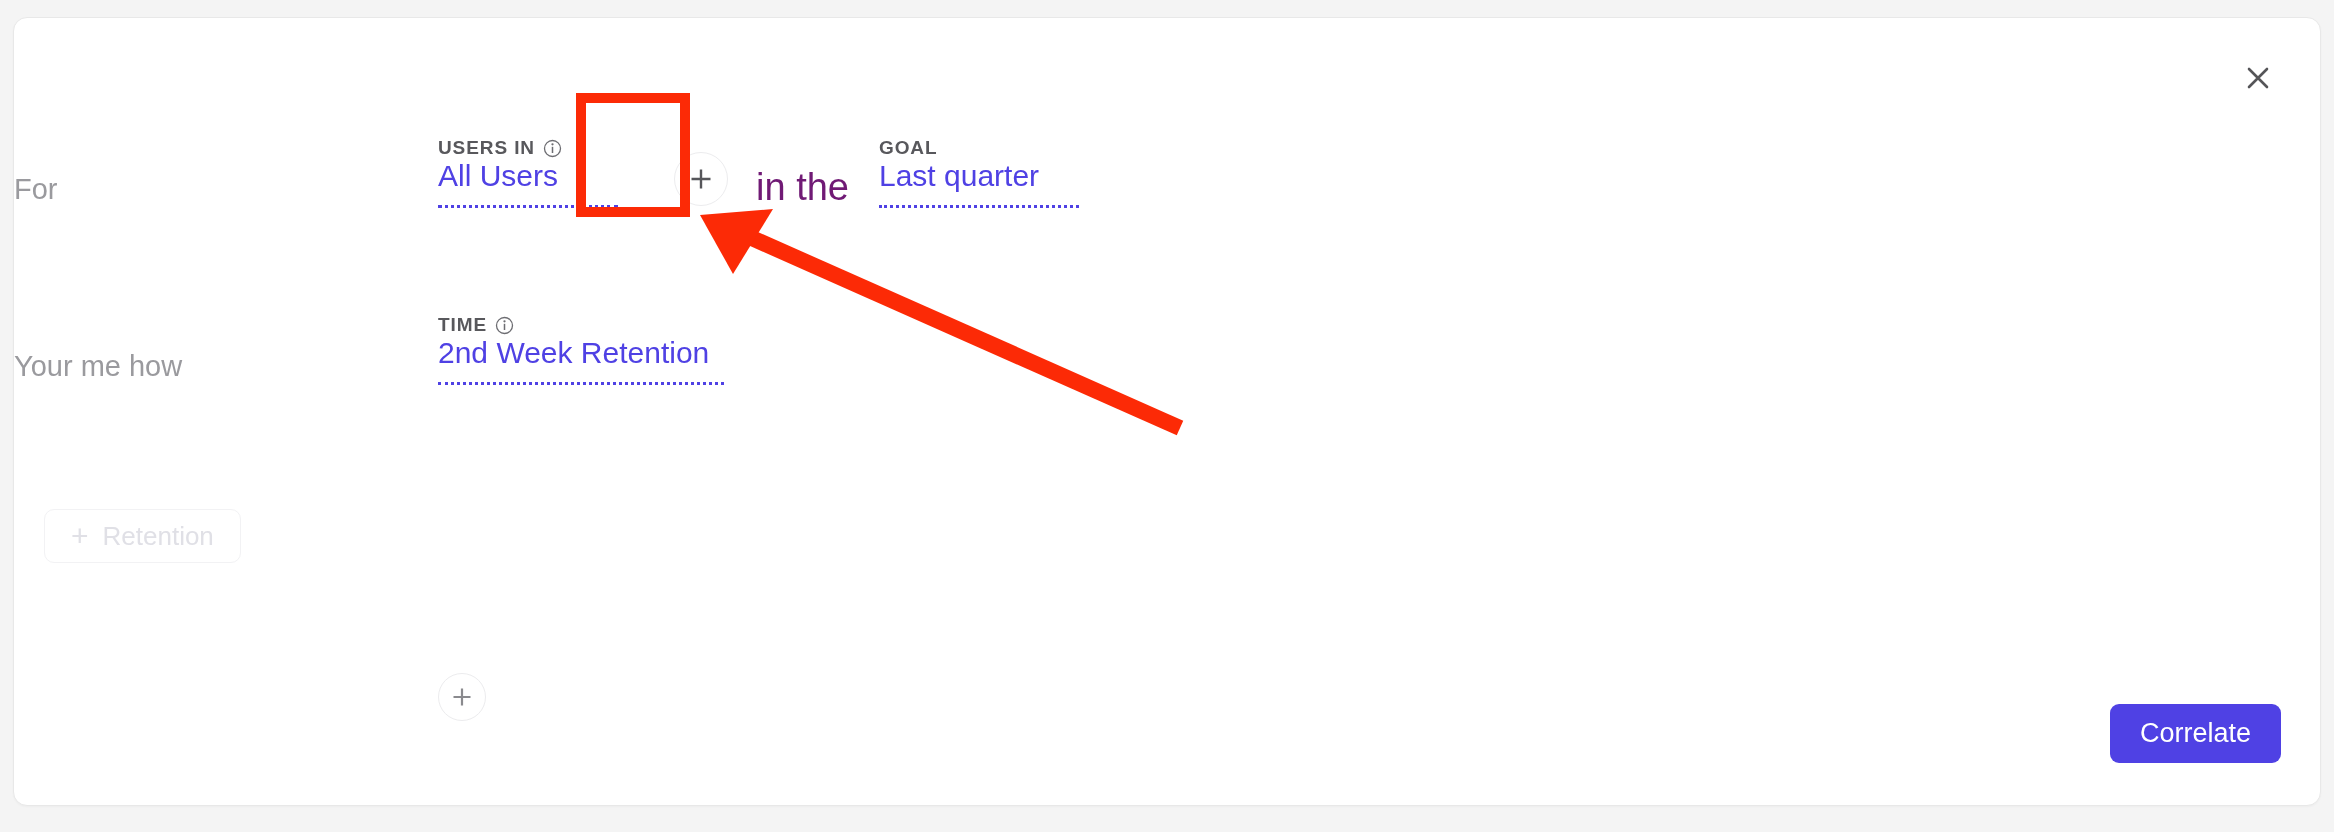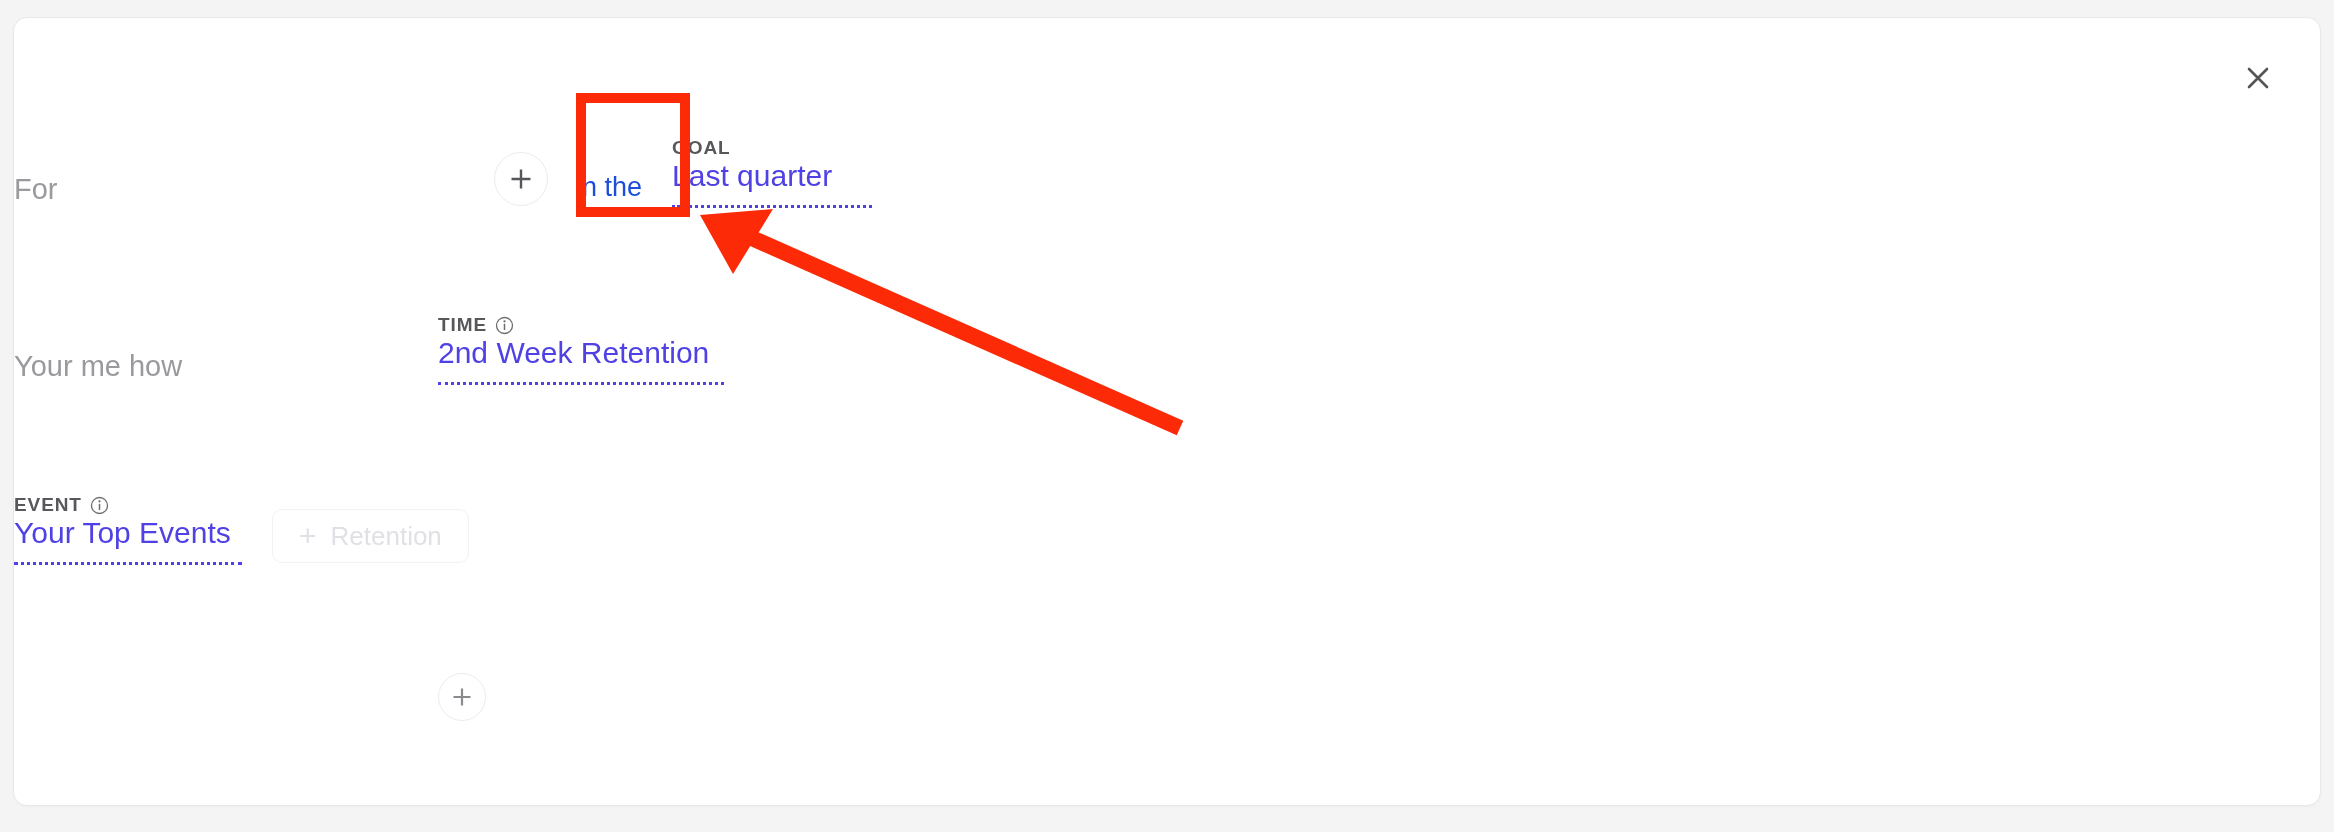--- a/index.html
+++ b/index.html
@@ -127,22 +127,22 @@
     align-items: center;
     justify-content: center;
     cursor: pointer;
     padding: 0;
     flex: none;
   }
   .plus-circle svg { display: block; }
 
   
   .connector {
-    color: #1d4ed8;
-    font-size: 27px;
+    color: #701a75;
+    font-size: 38px;
     line-height: 38px;
     white-space: nowrap;
     padding-bottom: 2px;
   }
 
   
   .breakdown-btn {
     display: inline-flex;
     align-items: center;
     gap: 14px;
@@ -219,20 +219,31 @@
       <svg width="28" height="28" viewBox="0 0 28 28">
         <path d="M5 5 L23 23 M23 5 L5 23" stroke="#555558" stroke-width="2.6" stroke-linecap="round" fill="none"></path>
       </svg>
     </button>
 
     <div class="rows">
 
       <div class="qrow row1">
         <div class="prose">For</div>
 
+        <div class="field">
+          <div class="field-label">
+            <span>USERS IN</span>
+            <svg class="info-icon" width="19" height="19" viewBox="0 0 19 19">
+              <circle cx="9.5" cy="9.5" r="8" fill="none" stroke="#6d6d72" stroke-width="1.3"></circle>
+              <circle cx="9.5" cy="5.3" r="1.15" fill="#6d6d72"></circle>
+              <rect x="8.75" y="7.8" width="1.5" height="6.2" fill="#6d6d72"></rect>
+            </svg>
+          </div>
+          <span class="field-value w-users">All Users</span>
+        </div>
 
         <div style="width:56px; flex:none;"></div>
 
         <button class="plus-circle" style="margin-bottom:2px;">
           <svg width="26" height="26" viewBox="0 0 26 26">
             <path d="M13 3.5 V22.5 M3.5 13 H22.5" stroke="#56565a" stroke-width="2.4" stroke-linecap="butt" fill="none"></path>
           </svg>
         </button>
 
         <div style="width:28px; flex:none;"></div>
@@ -260,50 +271,40 @@
               <circle cx="9.5" cy="5.3" r="1.15" fill="#6d6d72"></circle>
               <rect x="8.75" y="7.8" width="1.5" height="6.2" fill="#6d6d72"></rect>
             </svg>
           </div>
           <span class="field-value w-goal">2nd Week Retention</span>
         </div>
       </div>
 
       <div class="qrow row3">
 
-        <div class="field">
-          <div class="field-label">
-            <span>EVENT</span>
-            <svg class="info-icon" width="19" height="19" viewBox="0 0 19 19">
-              <circle cx="9.5" cy="9.5" r="8" fill="none" stroke="#6d6d72" stroke-width="1.3"></circle>
-              <circle cx="9.5" cy="5.3" r="1.15" fill="#6d6d72"></circle>
-              <rect x="8.75" y="7.8" width="1.5" height="6.2" fill="#6d6d72"></rect>
-            </svg>
-          </div>
-          <span class="field-value w-event">Your Top Events</span>
-        </div>
 
         <div style="width:30px; flex:none;"></div>
 
         <button class="breakdown-btn" style="margin-bottom:2px;">
           <span class="bd-plus">+</span>
           <span>Retention</span>
         </button>
       </div>
 
       <div class="add-row">
         <button class="plus-circle">
           <svg width="24" height="24" viewBox="0 0 24 24">
             <path d="M12 3.5 V20.5 M3.5 12 H20.5" stroke="#8a8a8e" stroke-width="2.2" stroke-linecap="butt" fill="none"></path>
           </svg>
         </button>
       </div>
 
     </div>
 
+    <button class="correlate-btn">Correlate</button>
 
   </div>
 
   <div class="annot">
     <div class="annot-box"></div>
     <svg width="2334" height="832" style="position:absolute;left:0;top:0;">
       <line x1="1180" y1="428" x2="745" y2="235" stroke="#fc2a06" stroke-width="16" stroke-linecap="butt"></line>
       <polygon points="700,215 773,209 733,274" fill="#fc2a06"></polygon>
     </svg>
   </div>

